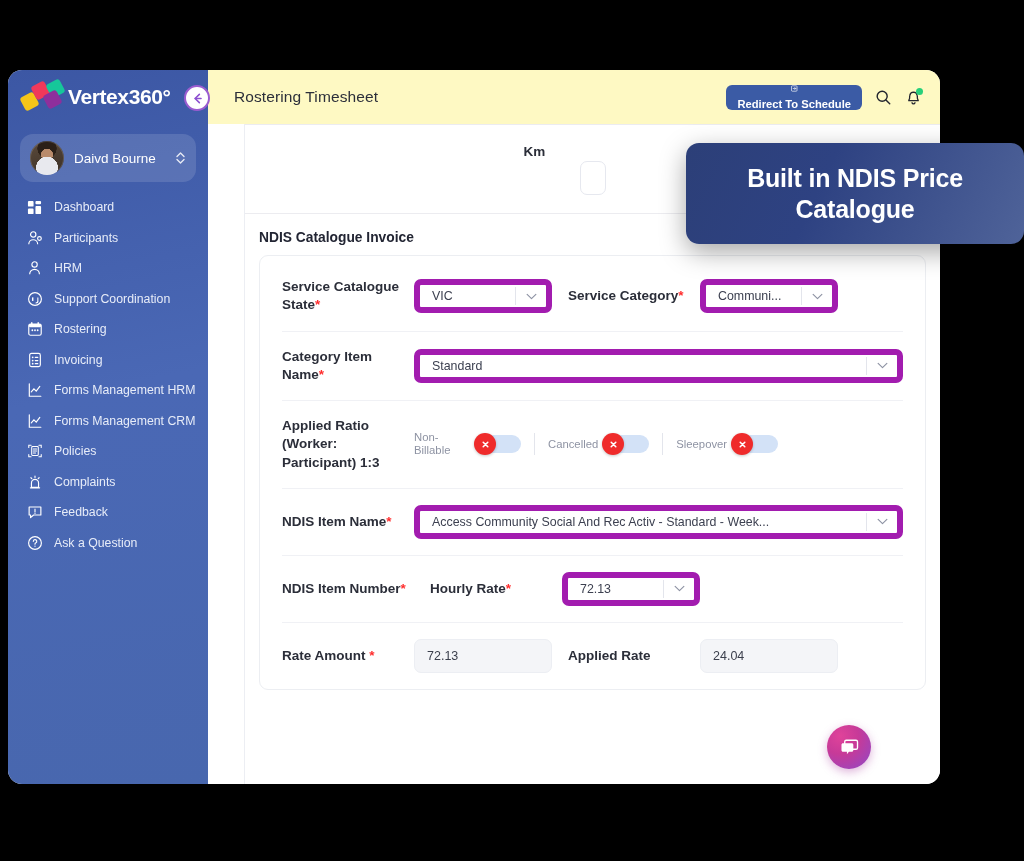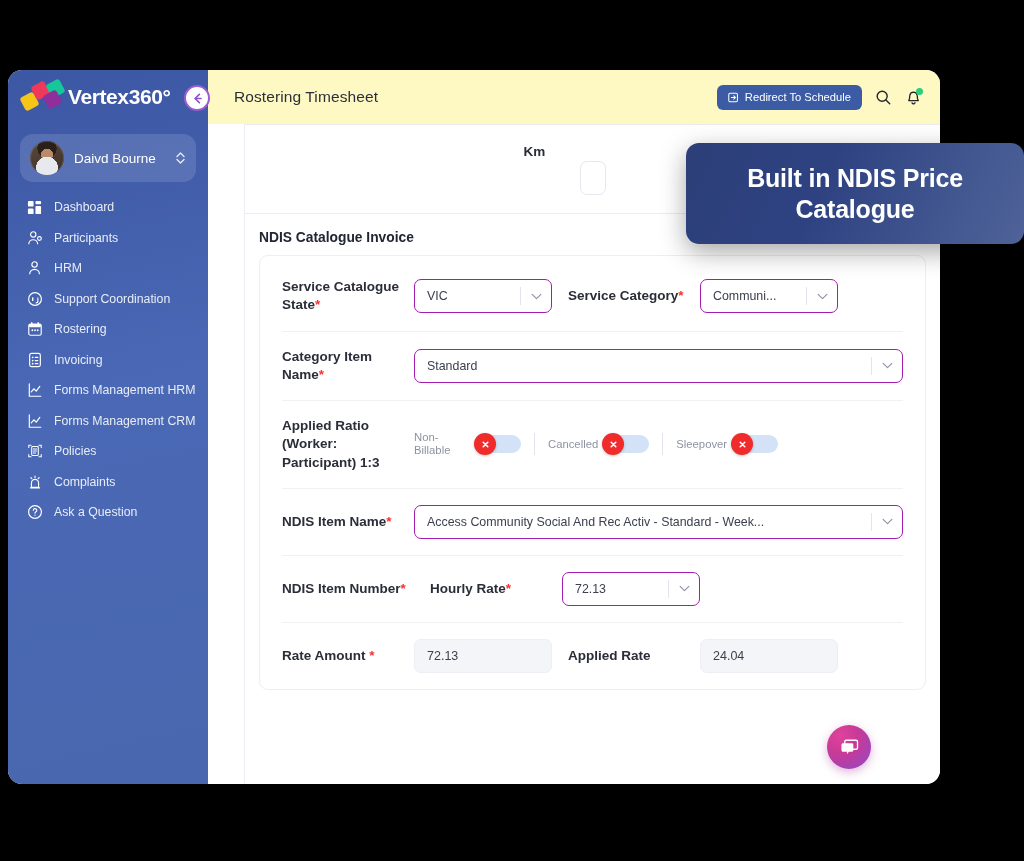--- a/index.html
+++ b/index.html
@@ -89,23 +89,23 @@
     background: #fef9c3; display: flex; align-items: center;
   }
   .page-title {
     margin-left: 26px; font-size: 15.5px; color: #2c2f3a; letter-spacing: .1px;
   }
   .topbar-right {
     margin-left: auto; display: flex; align-items: center; gap: 13px;
     padding-right: 18px;
   }
   .redirect-btn {
-    background: #3b5ba5; color: #fff; font-size: 11.2px; font-weight: normal;
+    background: #3b5ba5; color: #fff; font-size: 11.2px; font-weight: bold;
     border: none; border-radius: 6px; height: 25px; padding: 0 11px;
-    display: flex; align-items: center; gap: 6px; white-space: nowrap;
+    display: flex; align-items: center; gap: 6px; white-space: nowrap; flex-direction: column;
   }
   .bell-wrap { position: relative; display:flex; }
   .bell-dot {
     position: absolute; right: -1px; top: 0px; width: 7px; height: 7px;
     border-radius: 50%; background: #27d07a;
   }
 
   
   .content {
     position: absolute; left: 200px; top: 54px; right: 0; bottom: 0;
@@ -150,21 +150,21 @@
   .card-row { display: flex; align-items: center; padding: 16px 22px; }
   .card-sep { height: 1px; background: #f0f1f5; margin: 0 22px; }
 
   .lbl-a { width: 132px; flex: 0 0 auto; }
   .ctrl-a { width: 138px; flex: 0 0 auto; }
   .lbl-b { width: 132px; flex: 0 0 auto; margin-left: 16px; }
   .ctrl-b { width: 138px; flex: 0 0 auto; }
   .ctrl-wide { flex: 1 1 auto; }
 
   .select {
-    height: 34px; border: 1px solid #a21caf; border-radius: 7px;
+    height: 34px; border: 6px solid #a21caf; border-radius: 7px;
     background: #fff; display: flex; align-items: center;
     padding: 0 0 0 12px; font-size: 12.4px; color: #3c4050;
     overflow: hidden;
   }
   .select .val { flex: 1 1 auto; white-space: nowrap; overflow: hidden; text-overflow: clip; }
   .divider-v { width: 1px; height: 18px; background: #e3e5ec; flex: 0 0 auto; }
   .caret { width: 30px; flex: 0 0 auto; display: flex; align-items: center; justify-content: center; }
 
   .toggles { display: flex; align-items: center; flex: 1 1 auto; }
   .tg-group { display: flex; align-items: center; }
@@ -349,20 +349,29 @@
           <span class="nav-icon">
             <svg width="16" height="16" viewBox="0 0 18 18" fill="none" stroke="#fff" stroke-width="1.3" stroke-linecap="round">
                 <path d="M5 15h8v-5a4 4 0 0 0-8 0z"></path>
                 <path d="M9 2.2v1.6M4.4 4.2l1 1M13.6 4.2l-1 1"></path>
                 <path d="M3.8 15.6h10.4"></path>
               </svg>
           </span>
           <span>Complaints</span>
         </div>
 
+        <div class="nav-item">
+          <span class="nav-icon">
+            <svg width="16" height="16" viewBox="0 0 18 18" fill="none" stroke="#fff" stroke-width="1.3" stroke-linejoin="round">
+                <path d="M2.4 3.4h13.2v9H7.4l-3.4 3v-3H2.4z"></path>
+                <path d="M9 5.8v3.1M9 10.6v0.1" stroke-linecap="round"></path>
+              </svg>
+          </span>
+          <span>Feedback</span>
+        </div>
 
         <div class="nav-item">
           <span class="nav-icon">
             <svg width="16" height="16" viewBox="0 0 18 18" fill="none" stroke="#fff" stroke-width="1.3">
                 <circle cx="9" cy="9" r="7.2"></circle>
                 <path d="M7.1 7.1a1.95 1.95 0 1 1 2.6 1.85c-.55.22-.7.6-.7 1.05v.4" stroke-linecap="round"></path>
                 <circle cx="9" cy="12.6" r=".75" fill="#fff" stroke="none"></circle>
               </svg>
           </span>
           <span>Ask a Question</span>

